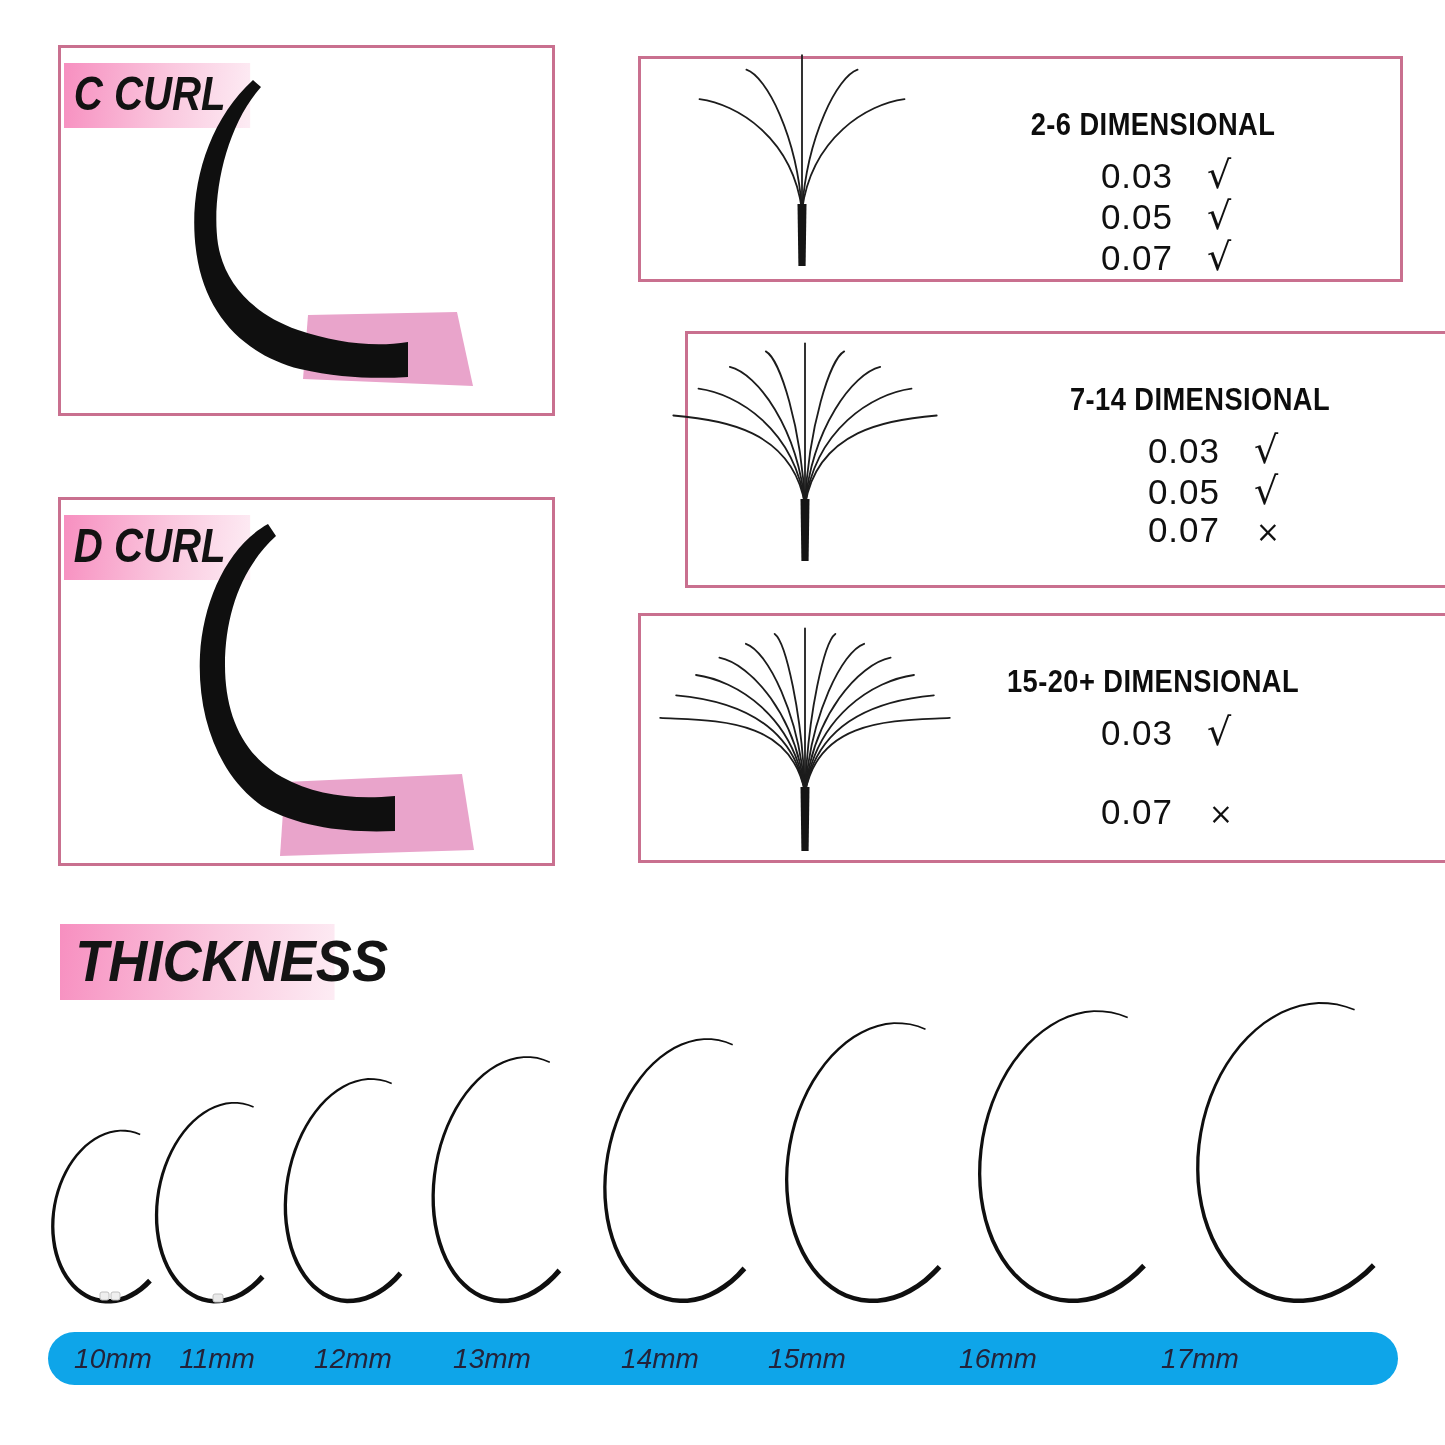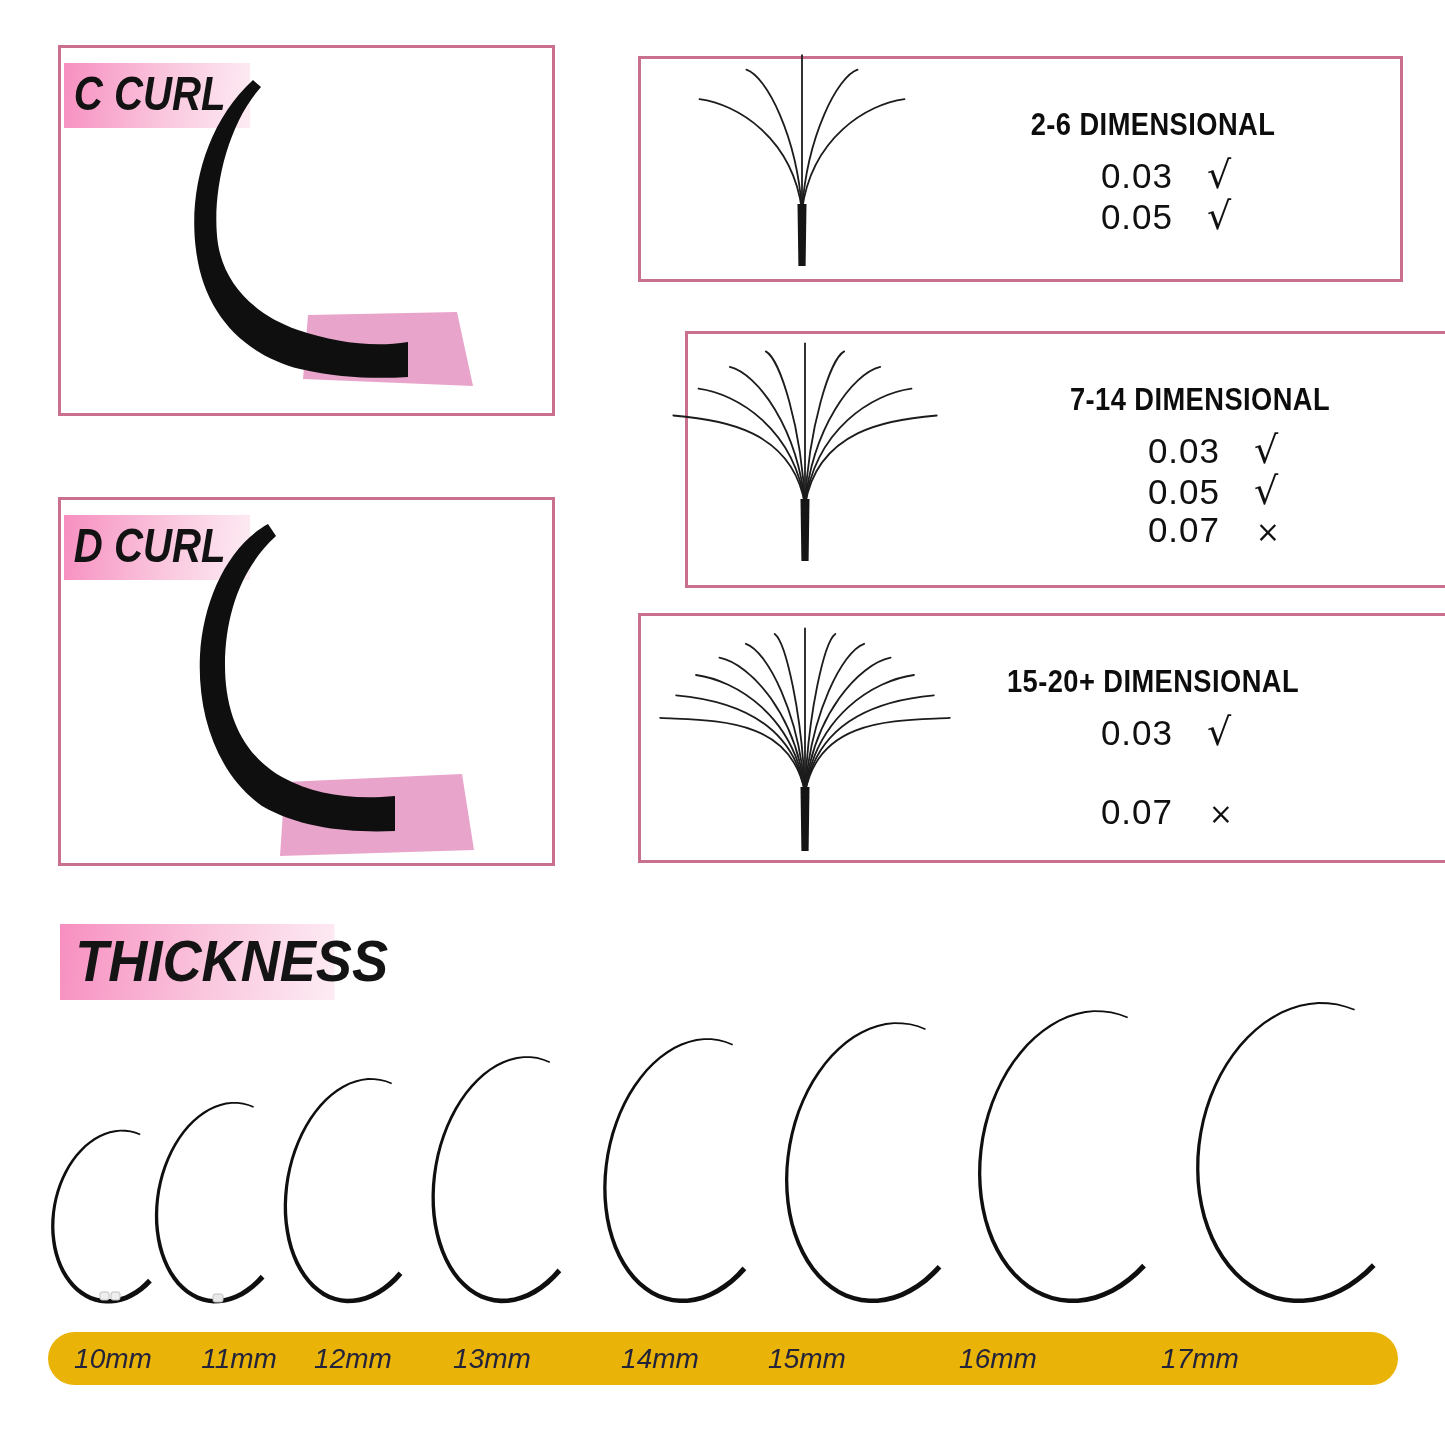--- a/index.html
+++ b/index.html
@@ -45,21 +45,21 @@
   .mark.cross { font-size:29px; padding-left:2px; }
   
   #thickness-label {
     position:absolute; left:60px; top:924px; width:289px; height:76px; box-sizing:border-box;
     background:linear-gradient(98deg,#f78fc0 0%,#fac7de 55%,#fdecf4 100%);
     color:#141414; font-style:italic; font-weight:700; font-size:57px; line-height:74px;
     padding-left:16px; transform:scaleX(0.95); transform-origin:left center; white-space:nowrap;
   }
   #length-bar {
     position:absolute; left:48px; top:1332px; width:1350px; height:53px;
-    background:#eab308; border-radius:27px;
+    background:#0ea5e9; border-radius:27px;
   }
   .len {
     position:absolute; top:0; width:110px; text-align:center; line-height:53px;
     font-style:italic; font-weight:500; font-size:28px; color:#23233a;
   }
   
   #art { position:absolute; left:0; top:0; width:1445px; height:1445px; pointer-events:none; }
 </style>
 </head>
 <body>
@@ -74,20 +74,23 @@
     <div class="curl-label">C CURL</div>
   </section>
 
   <section class="frame" id="dim-0">
     <div class="dim-title">2-6 DIMENSIONAL</div>
     <div class="dim-row r0">
       <span class="size">0.03</span><span class="mark">√</span>
     </div>
     <div class="dim-row r1">
       <span class="size">0.05</span><span class="mark">√</span>
+    </div>
+    <div class="dim-row r2">
+      <span class="size">0.07</span><span class="mark">√</span>
     </div>
   </section>
 
   <section class="frame" id="dim-1">
     <div class="dim-title">7-14 DIMENSIONAL</div>
     <div class="dim-row r0">
       <span class="size">0.03</span><span class="mark">√</span>
     </div>
     <div class="dim-row r1">
       <span class="size">0.05</span><span class="mark">√</span>
@@ -104,21 +107,21 @@
     </div>
     <div class="dim-row r2">
       <span class="size">0.07</span><span class="mark cross">×</span>
     </div>
   </section>
 
   <div id="thickness-label">THICKNESS</div>
 
   <div id="length-bar">
     <span class="len" style="left:10px">10mm</span>
-    <span class="len" style="left:136px">11mm</span>
+    <span class="len" style="left:114px">11mm</span>
     <span class="len" style="left:250px">12mm</span>
     <span class="len" style="left:389px">13mm</span>
     <span class="len" style="left:557px">14mm</span>
     <span class="len" style="left:704px">15mm</span>
     <span class="len" style="left:895px">16mm</span>
     <span class="len" style="left:1097px">17mm</span>
   </div>
 
   <svg id="art" viewBox="0 0 1445 1445" xmlns="http://www.w3.org/2000/svg">
       <polygon points="308,315 457,312 473,386 303,379" fill="#e9a4cb"></polygon>

